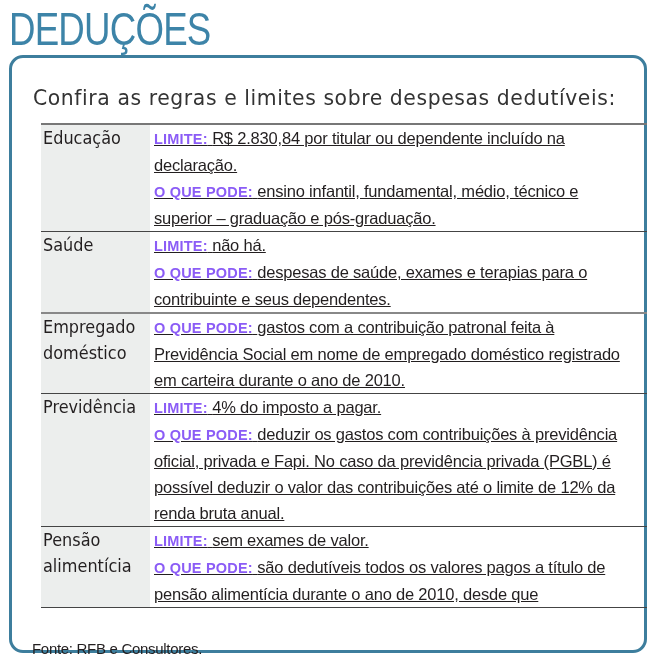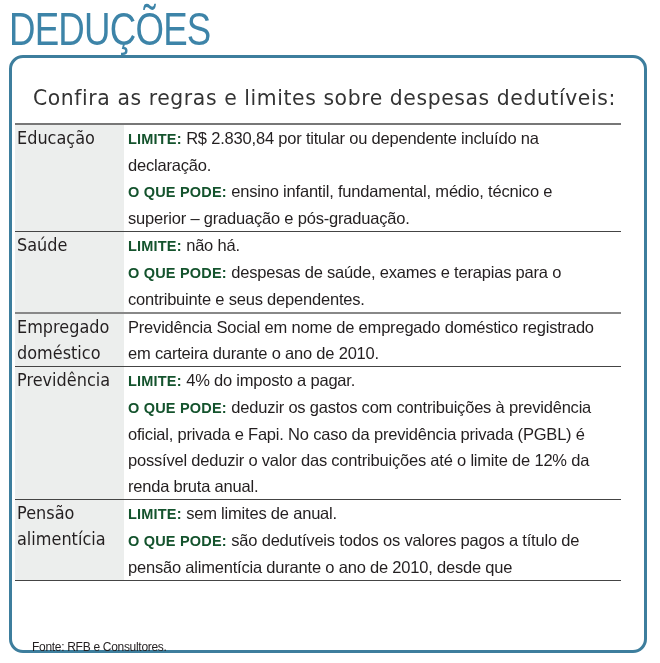--- a/index.html
+++ b/index.html
@@ -17,44 +17,45 @@
     border: 3px solid #3d7e9d; border-radius: 14px; box-sizing: border-box;
     background: #ffffff;
   }
   .intro {
     position: absolute; left: 33px; top: 86px;
     font-size: 21px; color: #333; letter-spacing: 0.6px;
     font-family: "DejaVu Sans", sans-serif; font-weight: normal;
     transform: scaleX(0.97); transform-origin: left top;
   }
   .table {
-    position: absolute; left: 15px; top: 123px; width: 606px;
+    position: absolute; left: 41px; top: 123px; width: 606px;
     border-top: 2px solid #777;
+    text-decoration: underline;
   }
   .row { display: flex; border-bottom: 1.5px solid #444; }
   .row.gray-line { border-bottom: 2px solid #888; }
   .cat {
     width: 107px; flex: 0 0 107px; background: #eceeed;
     font-size: 17.5px; line-height: 26px; padding: 0 0 0 2px;
     color: #231f20;
     font-family: "DejaVu Sans", sans-serif;
     transform-origin: left top;
   }
   .cat span { display: inline-block; transform: scaleX(0.92); transform-origin: left top; white-space: nowrap; }
   .desc {
     flex: 1; padding: 0 0 0 4px;
     font-size: 16.5px; line-height: 26px; color: #231f20;
     font-family: "Liberation Sans", sans-serif;
     letter-spacing: -0.2px;
   }
-  .lbl { color: #14532d; font-weight: bold; font-size: 14.5px; letter-spacing: 0.2px; text-align: right; }
+  .lbl { color: #8b5cf6; font-weight: bold; font-size: 14.5px; letter-spacing: 0.2px; text-align: right; }
   .line { display: block; white-space: nowrap; }
   .source {
     position: absolute; left: 32px; top: 640px;
-    font-size: 12px; color: #231f20; letter-spacing: -0.3px;
+    font-size: 15px; color: #231f20; letter-spacing: -0.3px;
   }
 </style>
 </head>
 <body>
 
 <div class="title">DEDUÇÕES</div>
 
 <div class="box"></div>
 
 <div class="intro">Confira as regras e limites sobre despesas dedutíveis:</div>
@@ -83,20 +84,21 @@
       <span class="line">contribuinte e seus dependentes.</span>
     </div>
   </div>
 
   <div class="row">
     <div class="cat">
       <span class="line">Empregado</span>
       <span class="line">doméstico</span>
     </div>
     <div class="desc">
+      <span class="line"><span class="lbl">O QUE PODE:</span> <span>gastos com a contribuição patronal feita à</span></span>
       <span class="line">Previdência Social em nome de empregado doméstico registrado</span>
       <span class="line">em carteira durante o ano de 2010.</span>
     </div>
   </div>
 
   <div class="row">
     <div class="cat">
       <span class="line">Previdência</span>
     </div>
     <div class="desc">
@@ -107,21 +109,21 @@
       <span class="line">renda bruta anual.</span>
     </div>
   </div>
 
   <div class="row">
     <div class="cat">
       <span class="line">Pensão</span>
       <span class="line">alimentícia</span>
     </div>
     <div class="desc">
-      <span class="line"><span class="lbl">LIMITE:</span> <span>sem limites de anual.</span></span>
+      <span class="line"><span class="lbl">LIMITE:</span> <span>sem exames de valor.</span></span>
       <span class="line"><span class="lbl">O QUE PODE:</span> <span>são dedutíveis todos os valores pagos a título de</span></span>
       <span class="line">pensão alimentícia durante o ano de 2010, desde que</span>
     </div>
   </div>
 
 </div>
 
 <div class="source">Fonte: RFB e Consultores.</div>
 
 </body></html>

